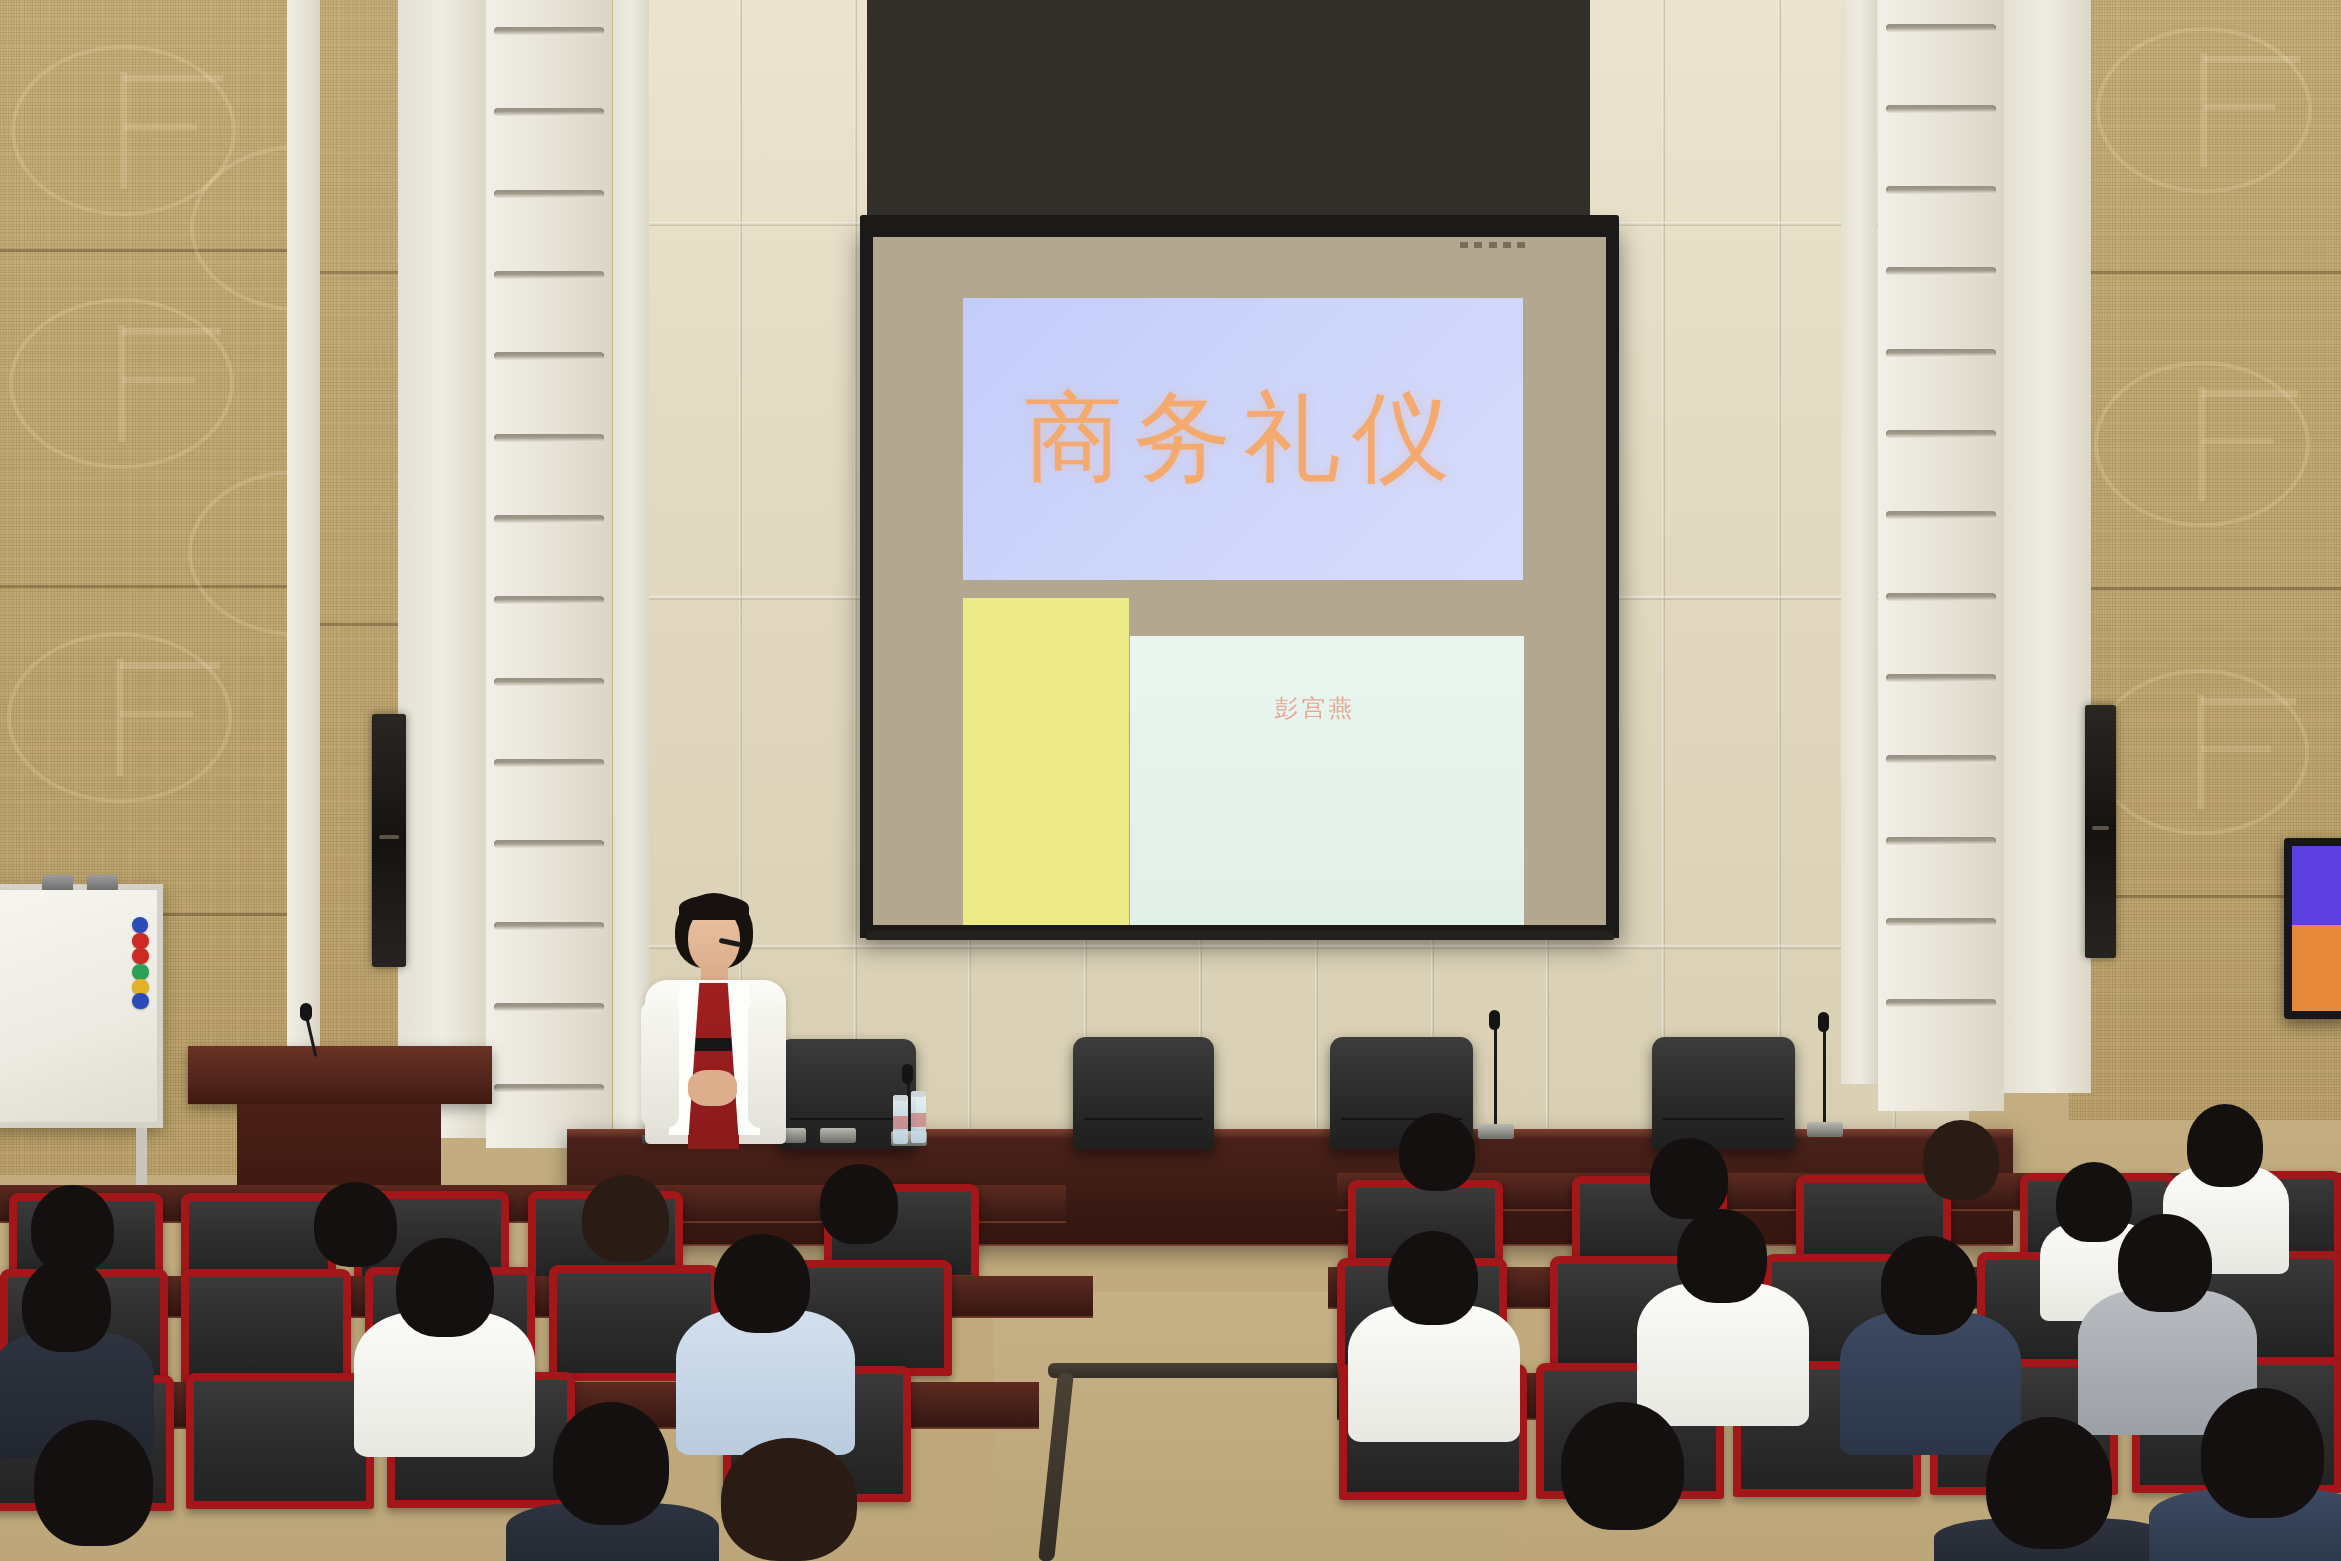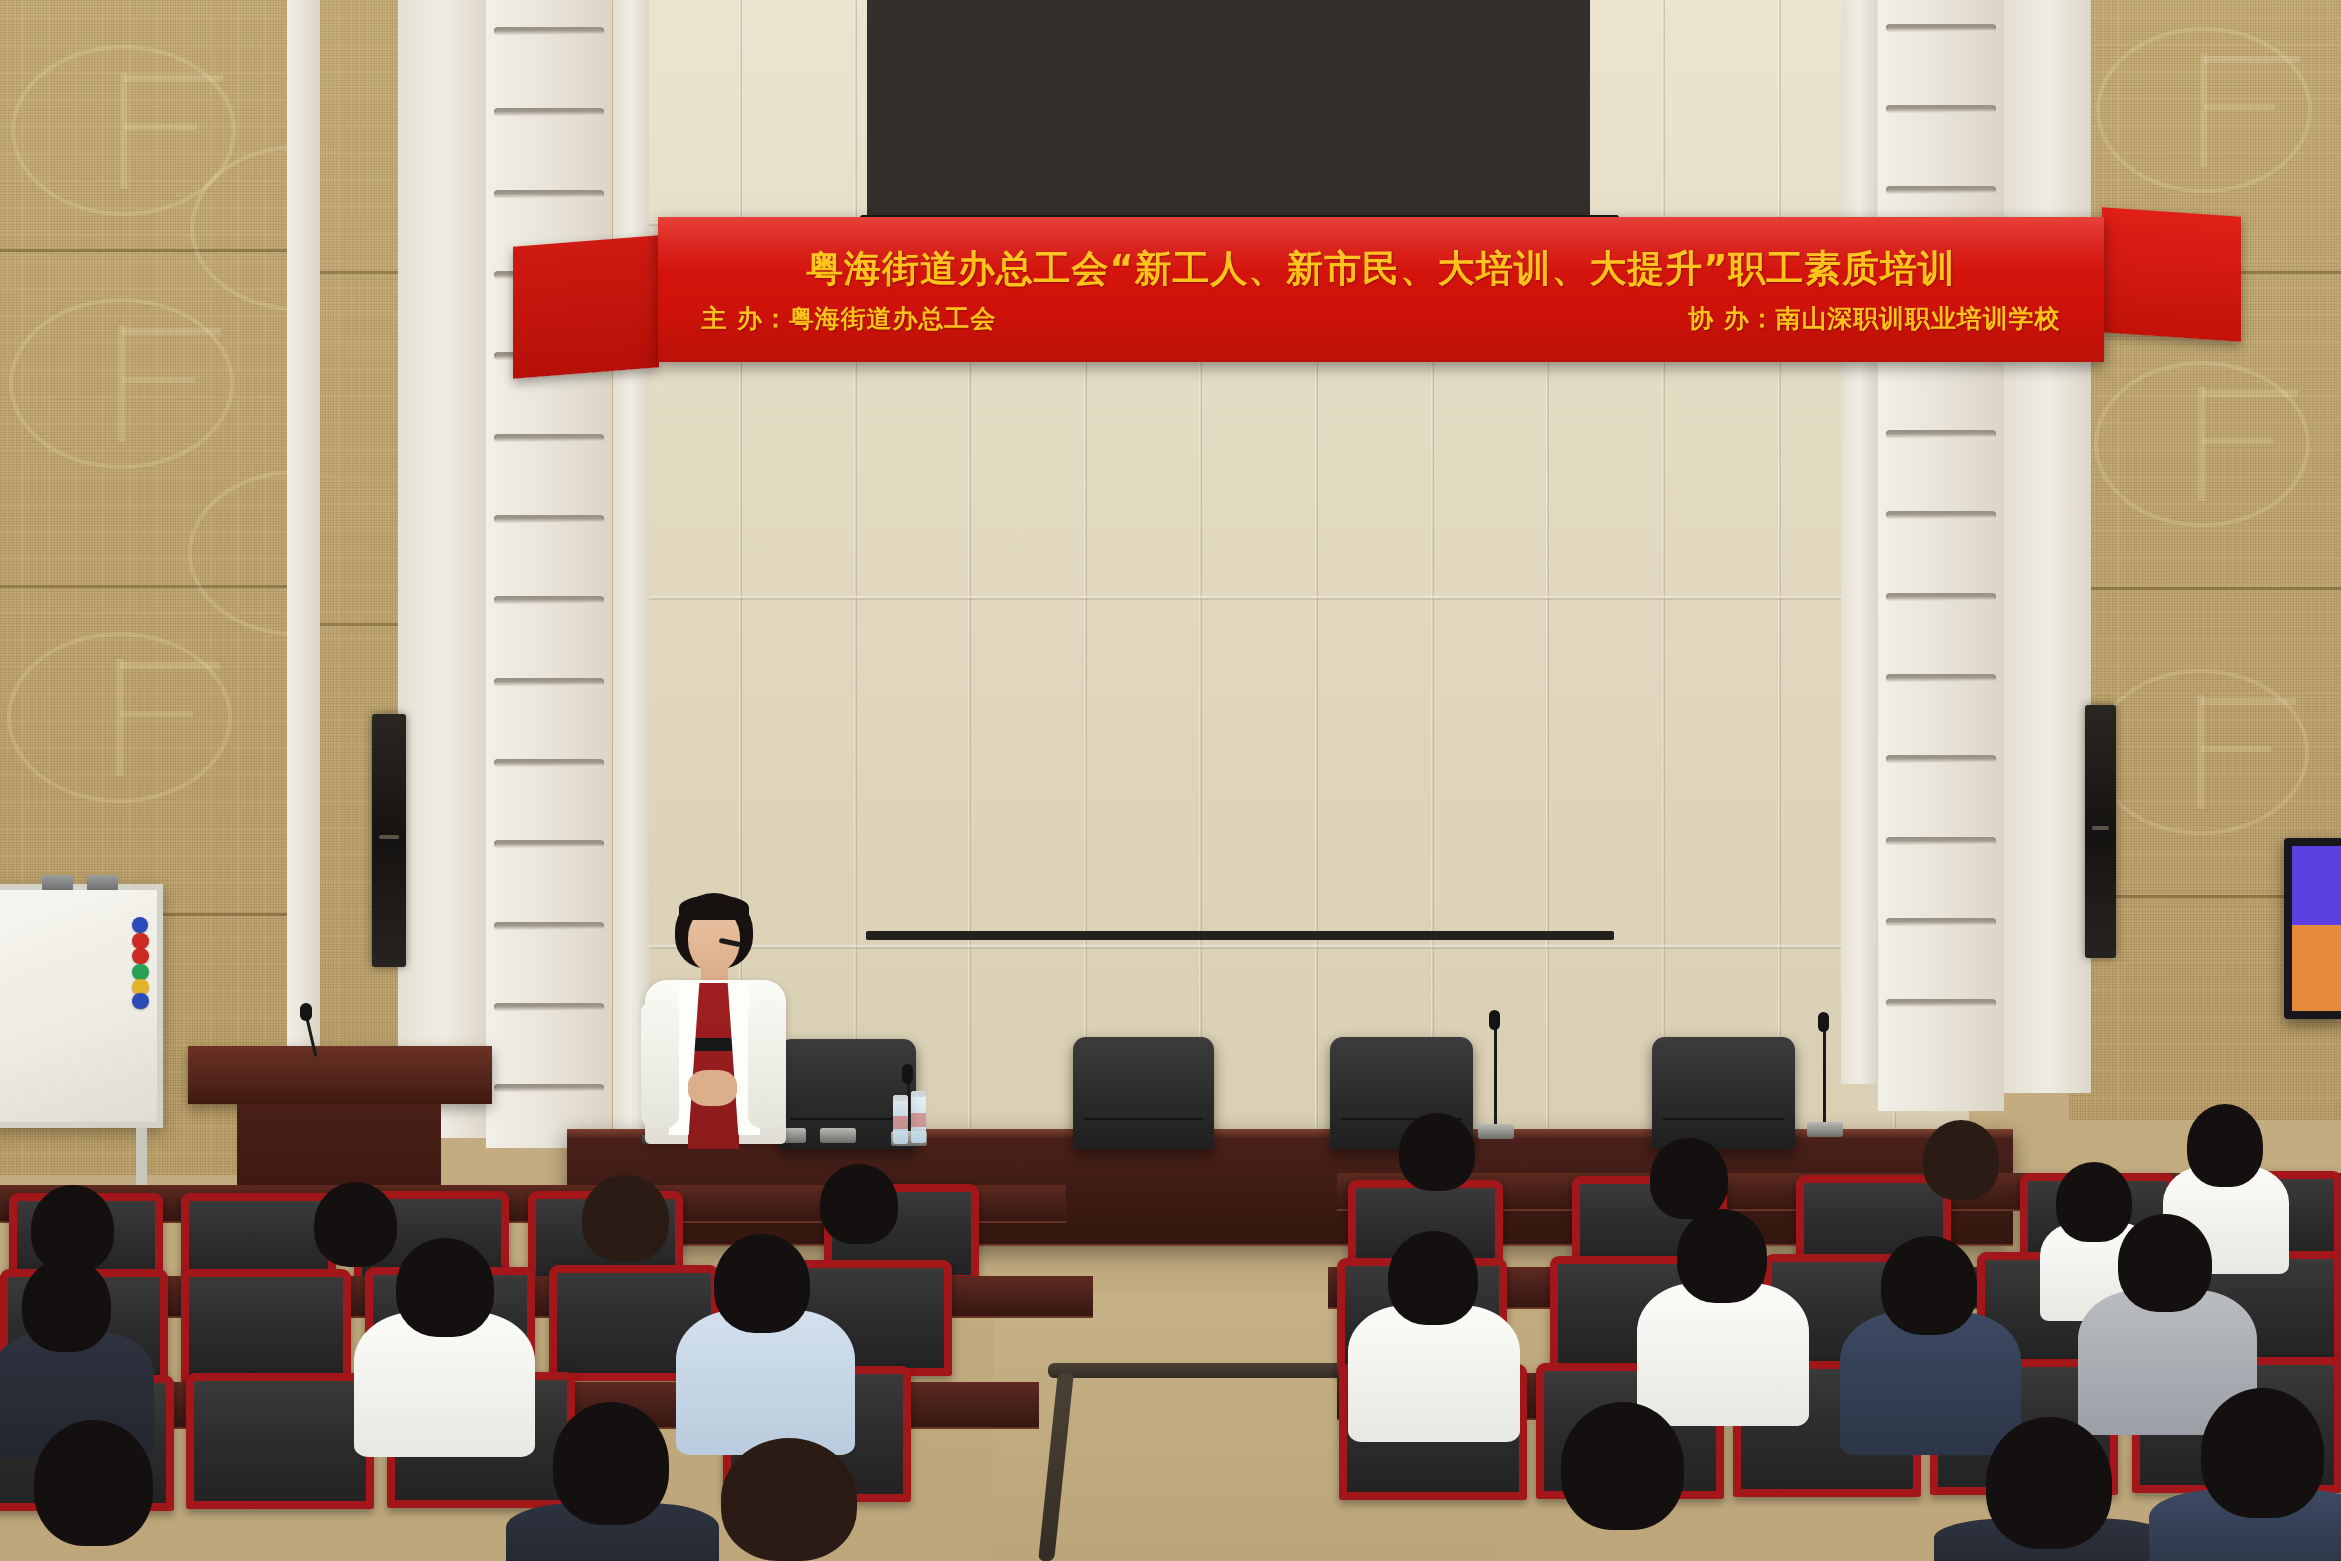--- a/index.html
+++ b/index.html
@@ -322,34 +322,46 @@
       <div class="slot" style="top:837px;"></div>
         <div class="slot" style="top:918px;"></div>
       <div class="slot" style="top:999px;"></div>
     </div>
   </div>
   <div class="column shade" style="left:2004px;top:0;width:87px;height:1093px;"></div>
   <div class="speaker" style="left:2085px;top:705px;width:31px;height:253px;">
     <div class="grille"></div>
   </div>
 
+  <div id="screen-frame" style="left:860px;top:224px;width:759px;height:714px;">
+    <div id="screen-surface">
+
+      <div class="screen-dots" style="right:81px;top:5.4px;">
+        <span></span>
+          <span></span>
+          <span></span>
+          <span></span>
+          <span></span>
+      </div>
+
+      <div class="slide-top" style="left:90px;top:61px;width:560px;height:282px;">
+        <div class="slide-title">商务礼仪</div>
+      </div>
+
+      <div class="slide-yellow" style="left:90px;top:361px;width:166px;height:327px;"></div>
+
+      <div class="slide-white" style="left:257px;top:399px;width:394px;height:289px;">
+        <div class="slide-presenter" style="left:145px;top:56px;">彭宫燕</div>
+      </div>
+
+    </div>
+  </div>
   <div id="screen-roller" style="left:860px;top:215px;width:759px;"></div>
   <div id="screen-weight" style="left:866px;top:931px;width:748px;"></div>
 
-  <div id="banner" style="left:658px;top:217px;width:1446px;height:145px;">
-    <div class="flap-left"></div>
-    <div class="flap-right"></div>
-    <div class="face">
-      <div class="banner-main">粤海街道办总工会“新工人、新市民、大培训、大提升”职工素质培训</div>
-      <div class="banner-sub">
-        <span>主 办：粤海街道办总工会</span>
-        <span>协 办：南山深职训职业培训学校</span>
-      </div>
-    </div>
-  </div>
 
   <div id="whiteboard" style="left:-7.2px;top:884px;width:170px;height:244px;">
     <div class="magnet" style="right:9px;top:27px;background:#2a4bb8;"></div>
     <div class="magnet" style="right:8.1px;top:43px;background:#cc2a22;"></div>
     <div class="magnet" style="right:8.1px;top:58px;background:#cc2a22;"></div>
     <div class="magnet" style="right:8.1px;top:74px;background:#29a055;"></div>
     <div class="magnet" style="right:8.1px;top:89px;background:#e4b229;"></div>
     <div class="magnet" style="right:8.1px;top:103px;background:#2a4bb8;"></div>
   </div>
   <div class="wb-clip" style="left:42px;top:875px;"></div>

